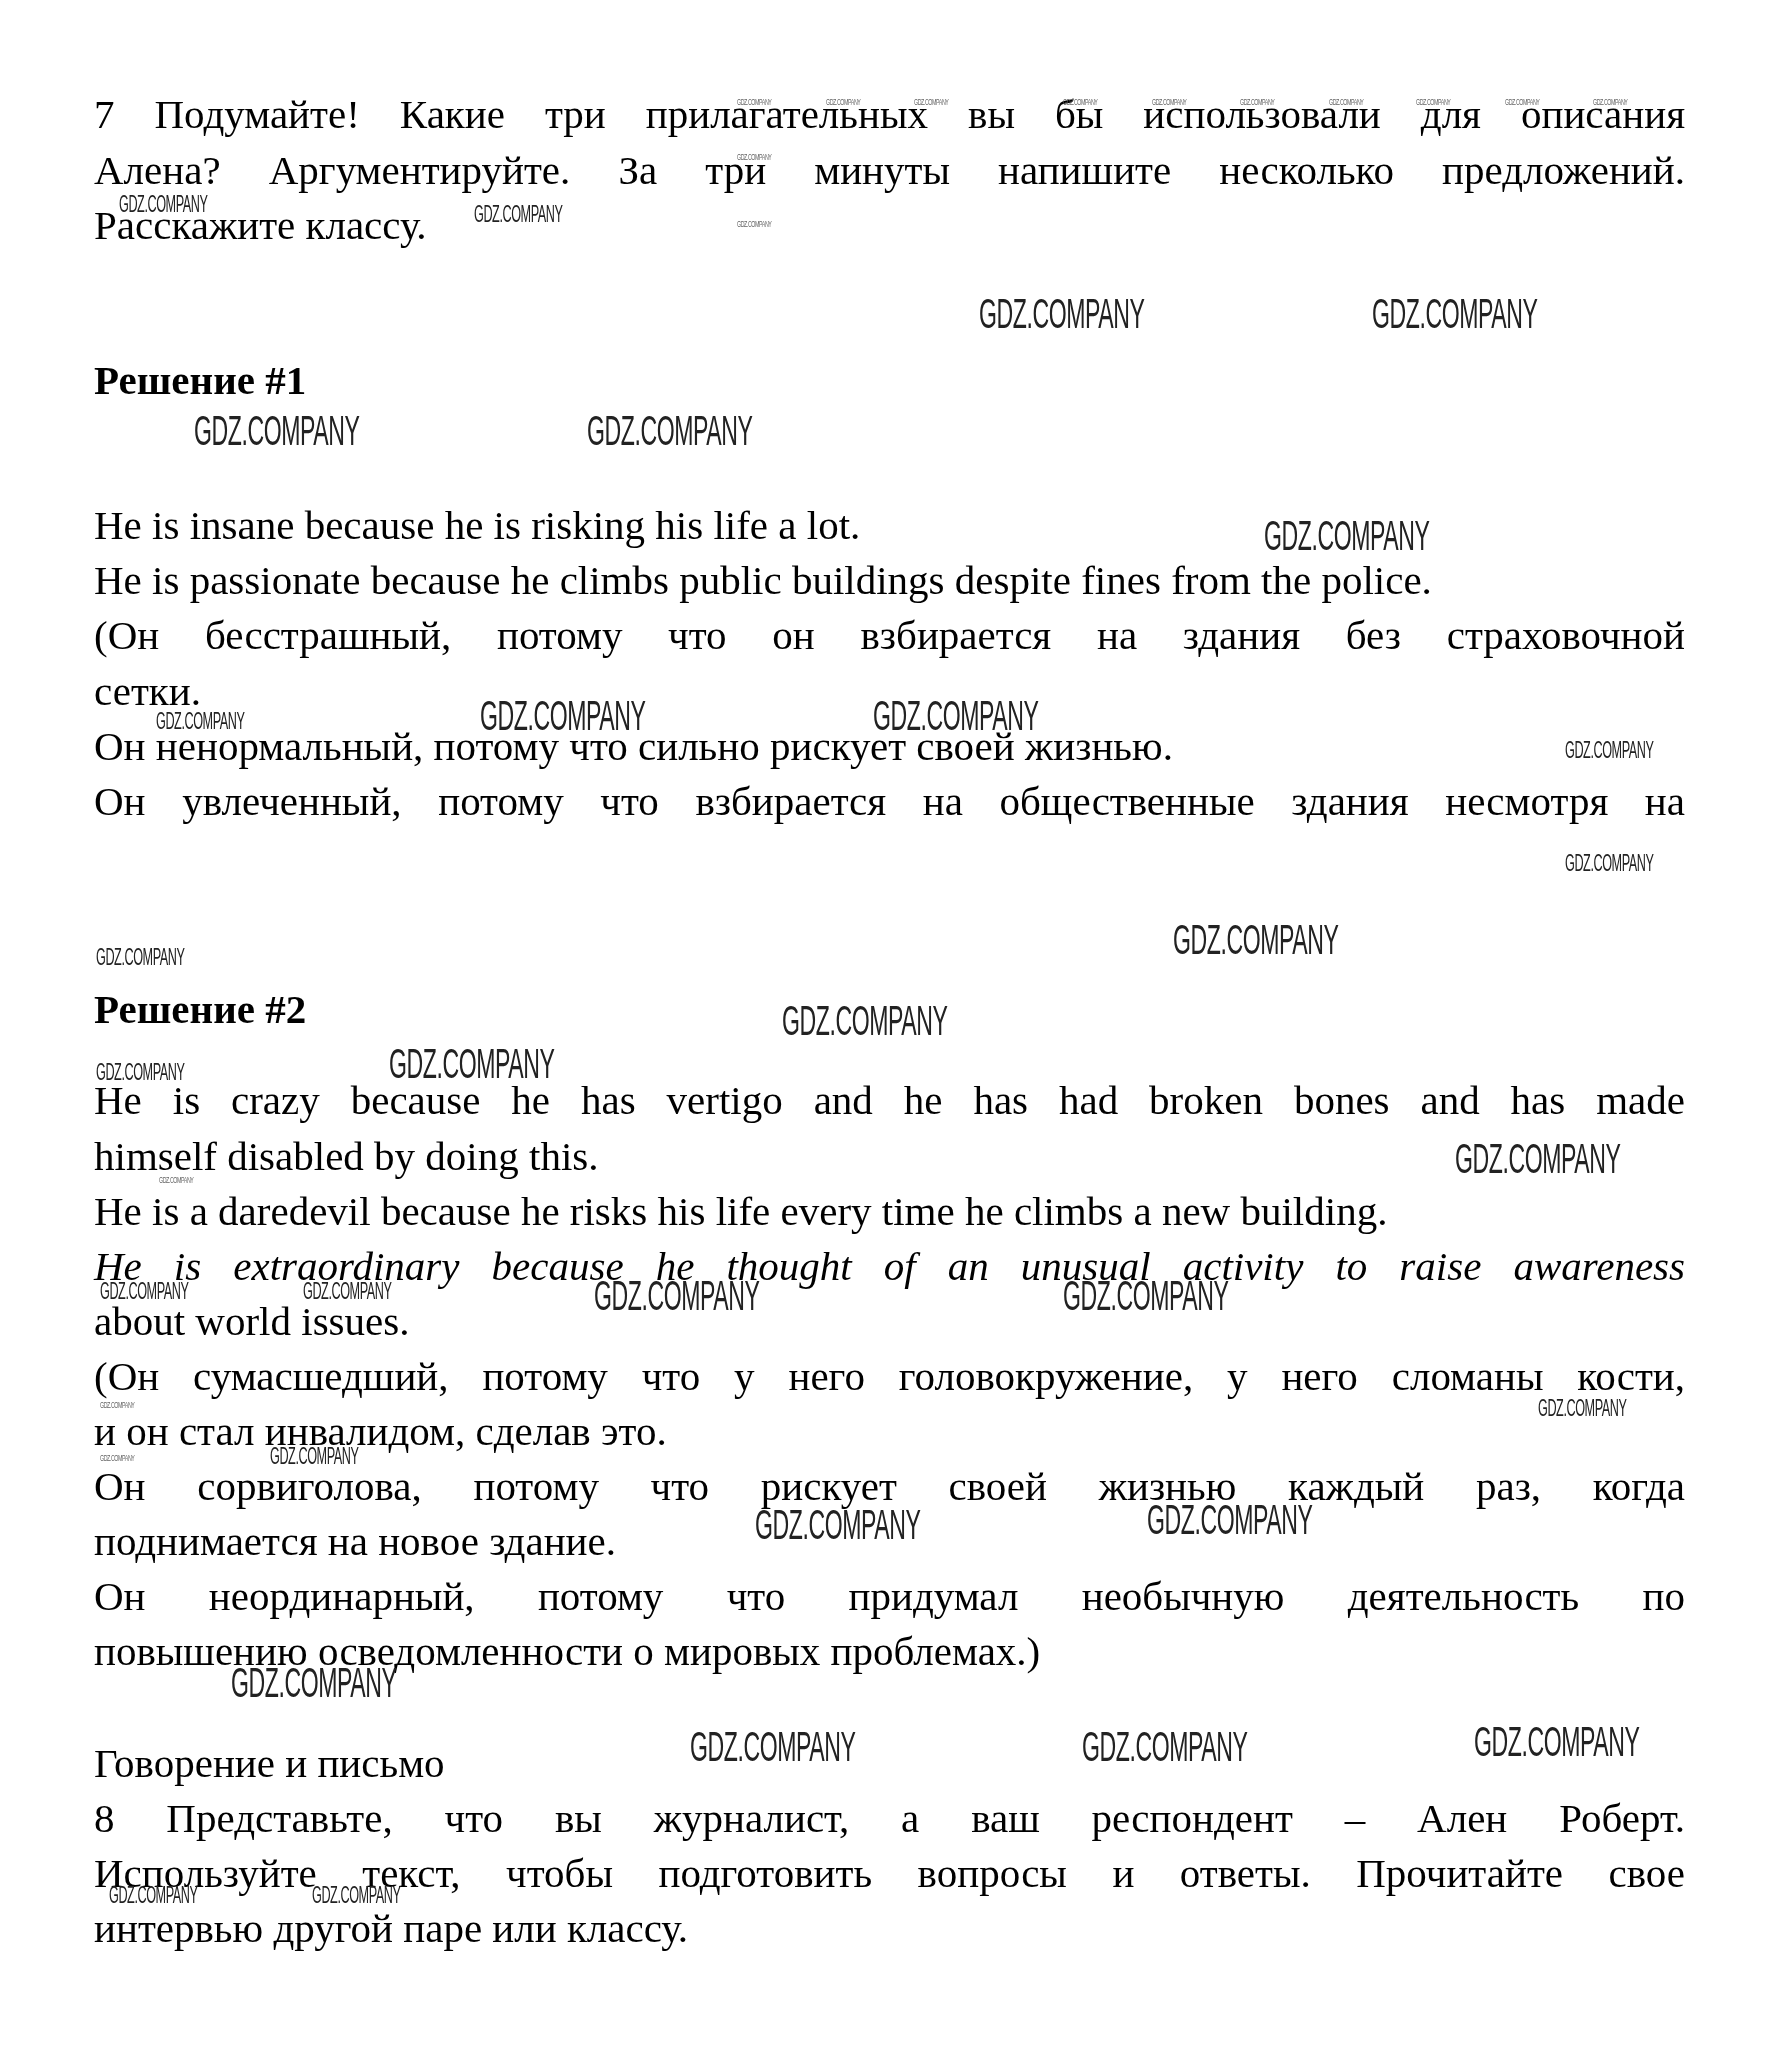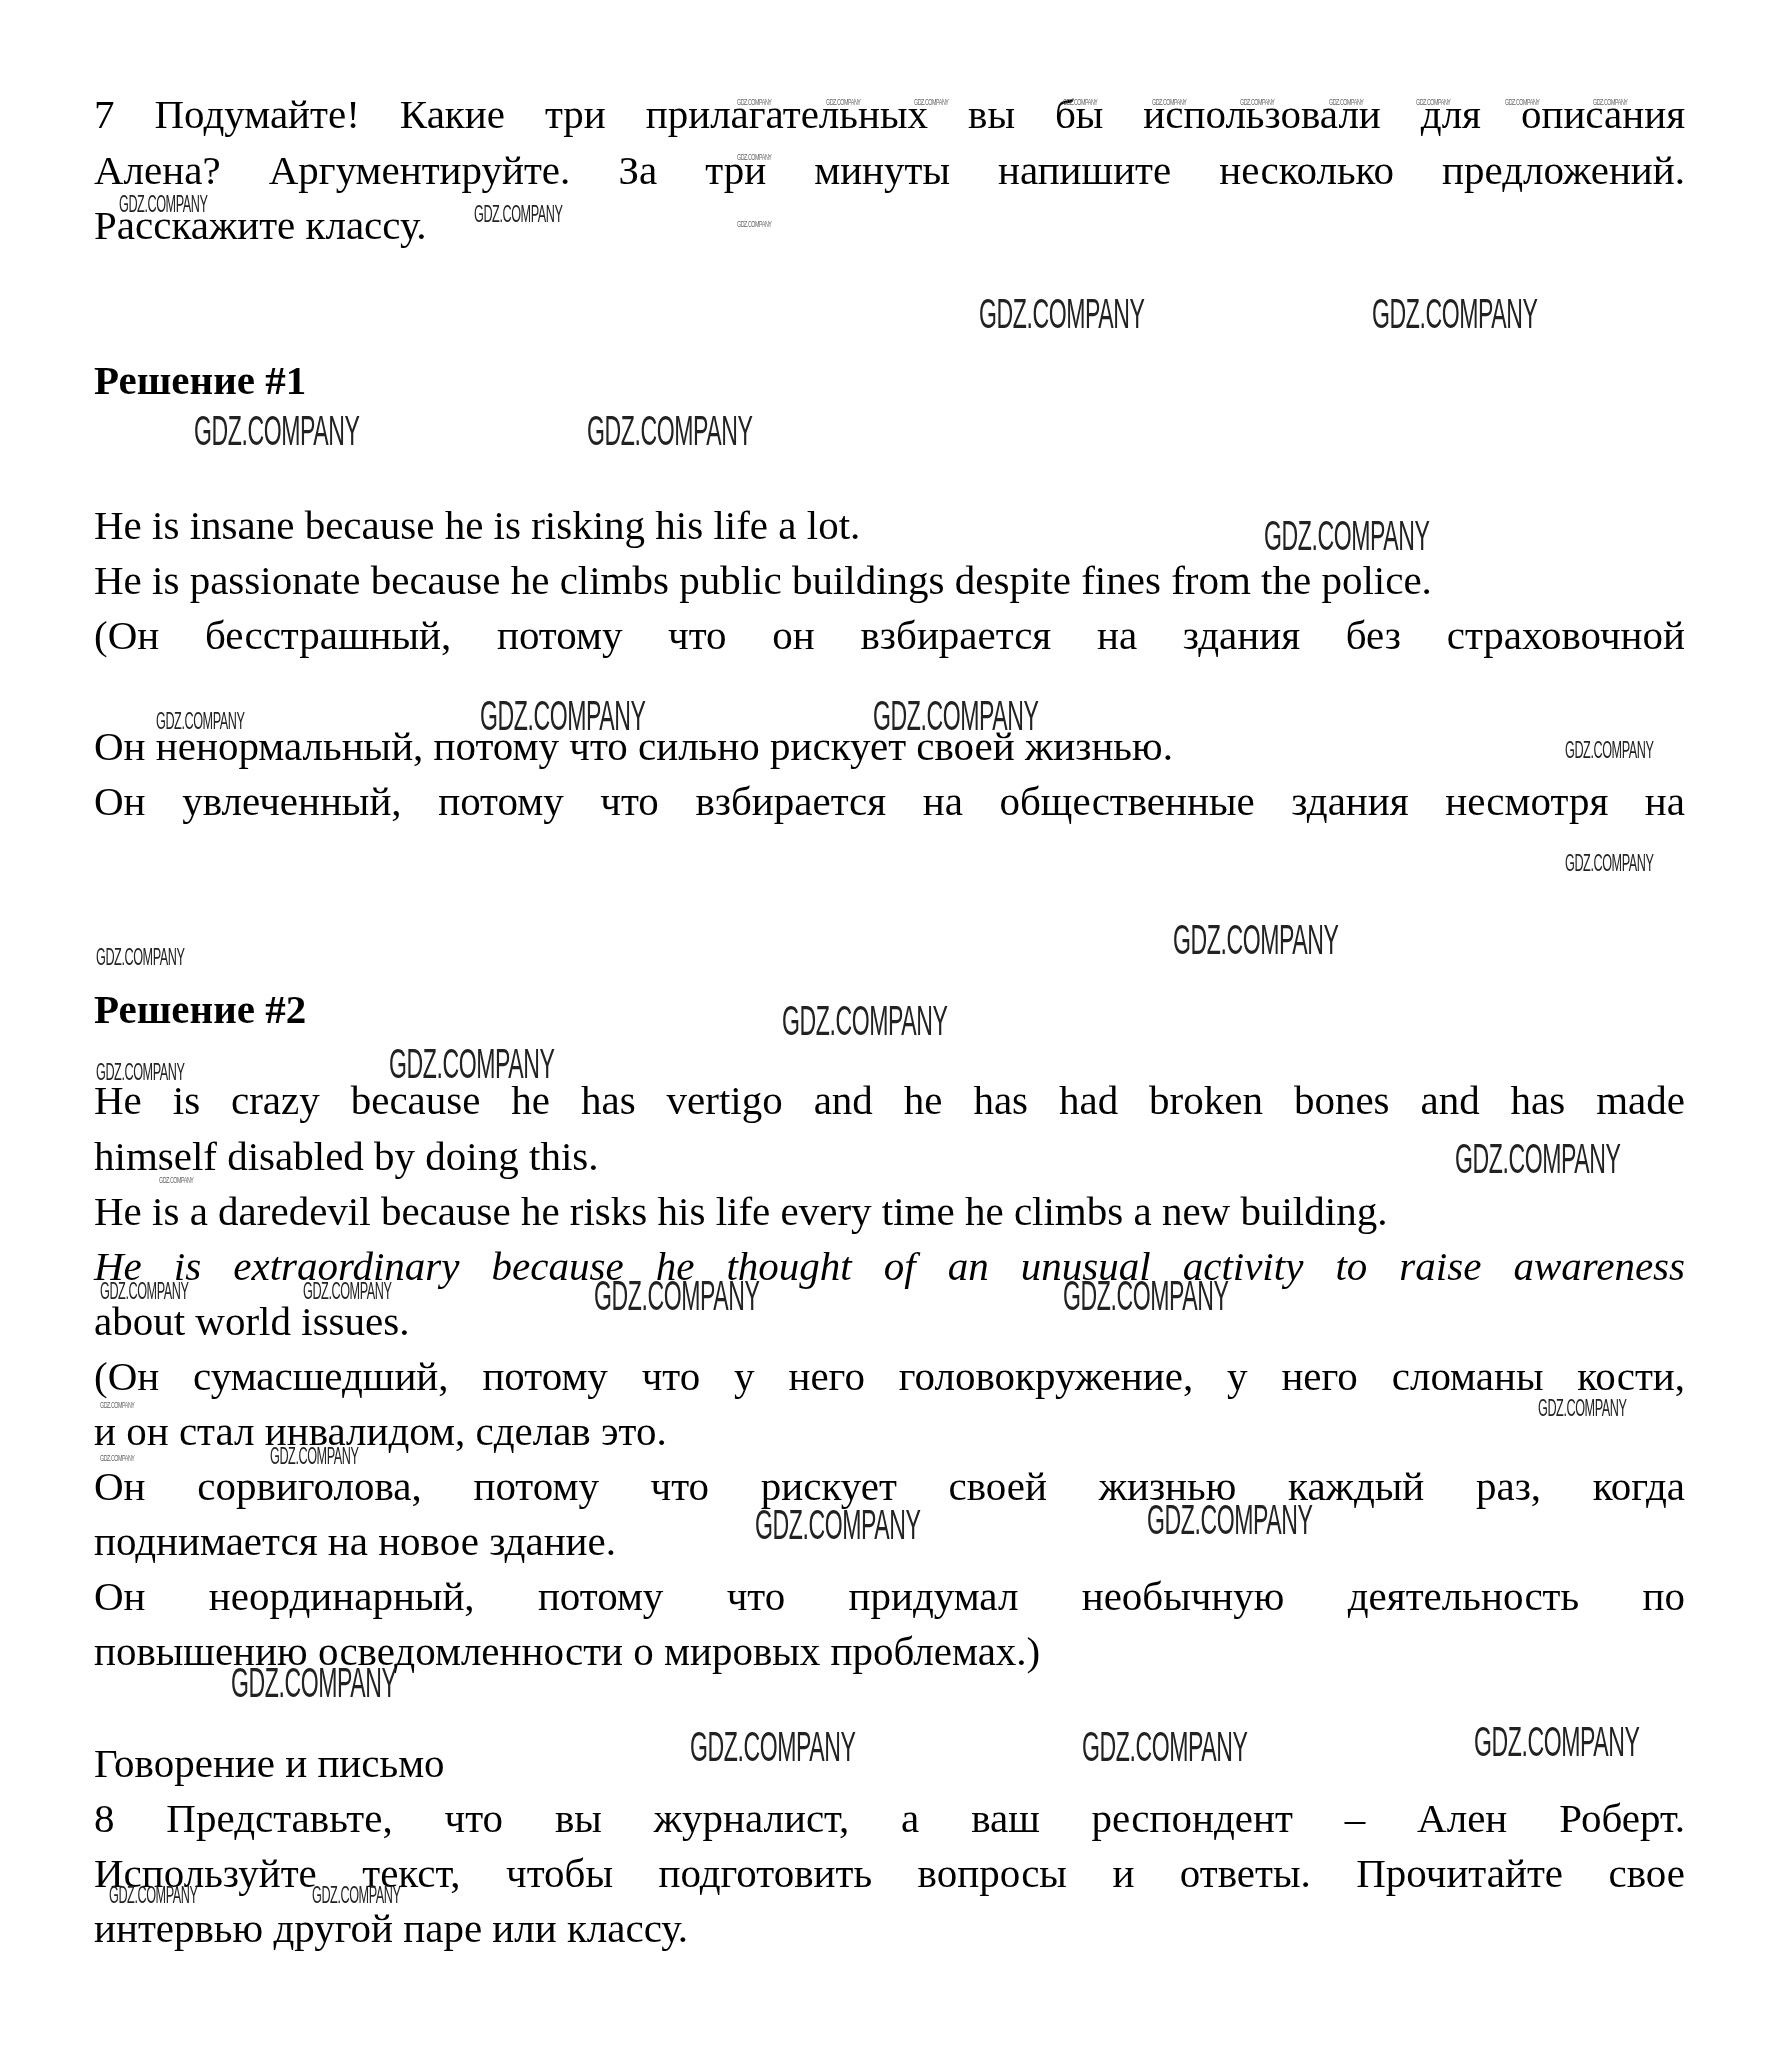--- a/index.html
+++ b/index.html
@@ -29,20 +29,21 @@
 <div class="page">
 
   <div class="text justify-full" style="top:87px;">7 Подумайте! Какие три прилагательных вы бы использовали для описания</div>
   <div class="text justify-full" style="top:143px;">Алена? Аргументируйте. За три минуты напишите несколько предложений.</div>
   <div class="text" style="top:198px;">Расскажите классу.</div>
 
   <div class="text heading" style="top:353px;">Решение #1</div>
   <div class="text" style="top:498px;">He is insane because he is risking his life a lot.</div>
   <div class="text" style="top:553px;">He is passionate because he climbs public buildings despite fines from the police.</div>
   <div class="text justify-full" style="top:608px;">(Он бесстрашный, потому что он взбирается на здания без страховочной</div>
+  <div class="text" style="top:664px;">сетки.</div>
   <div class="text" style="top:719px;">Он ненормальный, потому что сильно рискует своей жизнью.</div>
   <div class="text justify-full" style="top:774px;">Он увлеченный, потому что взбирается на общественные здания несмотря на</div>
 
   <div class="text heading" style="top:982px;">Решение #2</div>
   <div class="text justify-full" style="top:1073px;">He is crazy because he has vertigo and he has had broken bones and has made</div>
   <div class="text" style="top:1129px;">himself disabled by doing this.</div>
   <div class="text" style="top:1184px;">He is a daredevil because he risks his life every time he climbs a new building.</div>
   <div class="text justify-full" style="top:1239px;font-style:italic;">He is extraordinary because he thought of an unusual activity to raise awareness</div>
   <div class="text" style="top:1294px;">about world issues.</div>
   <div class="text justify-full" style="top:1349px;">(Он сумасшедший, потому что у него головокружение, у него сломаны кости,</div>

